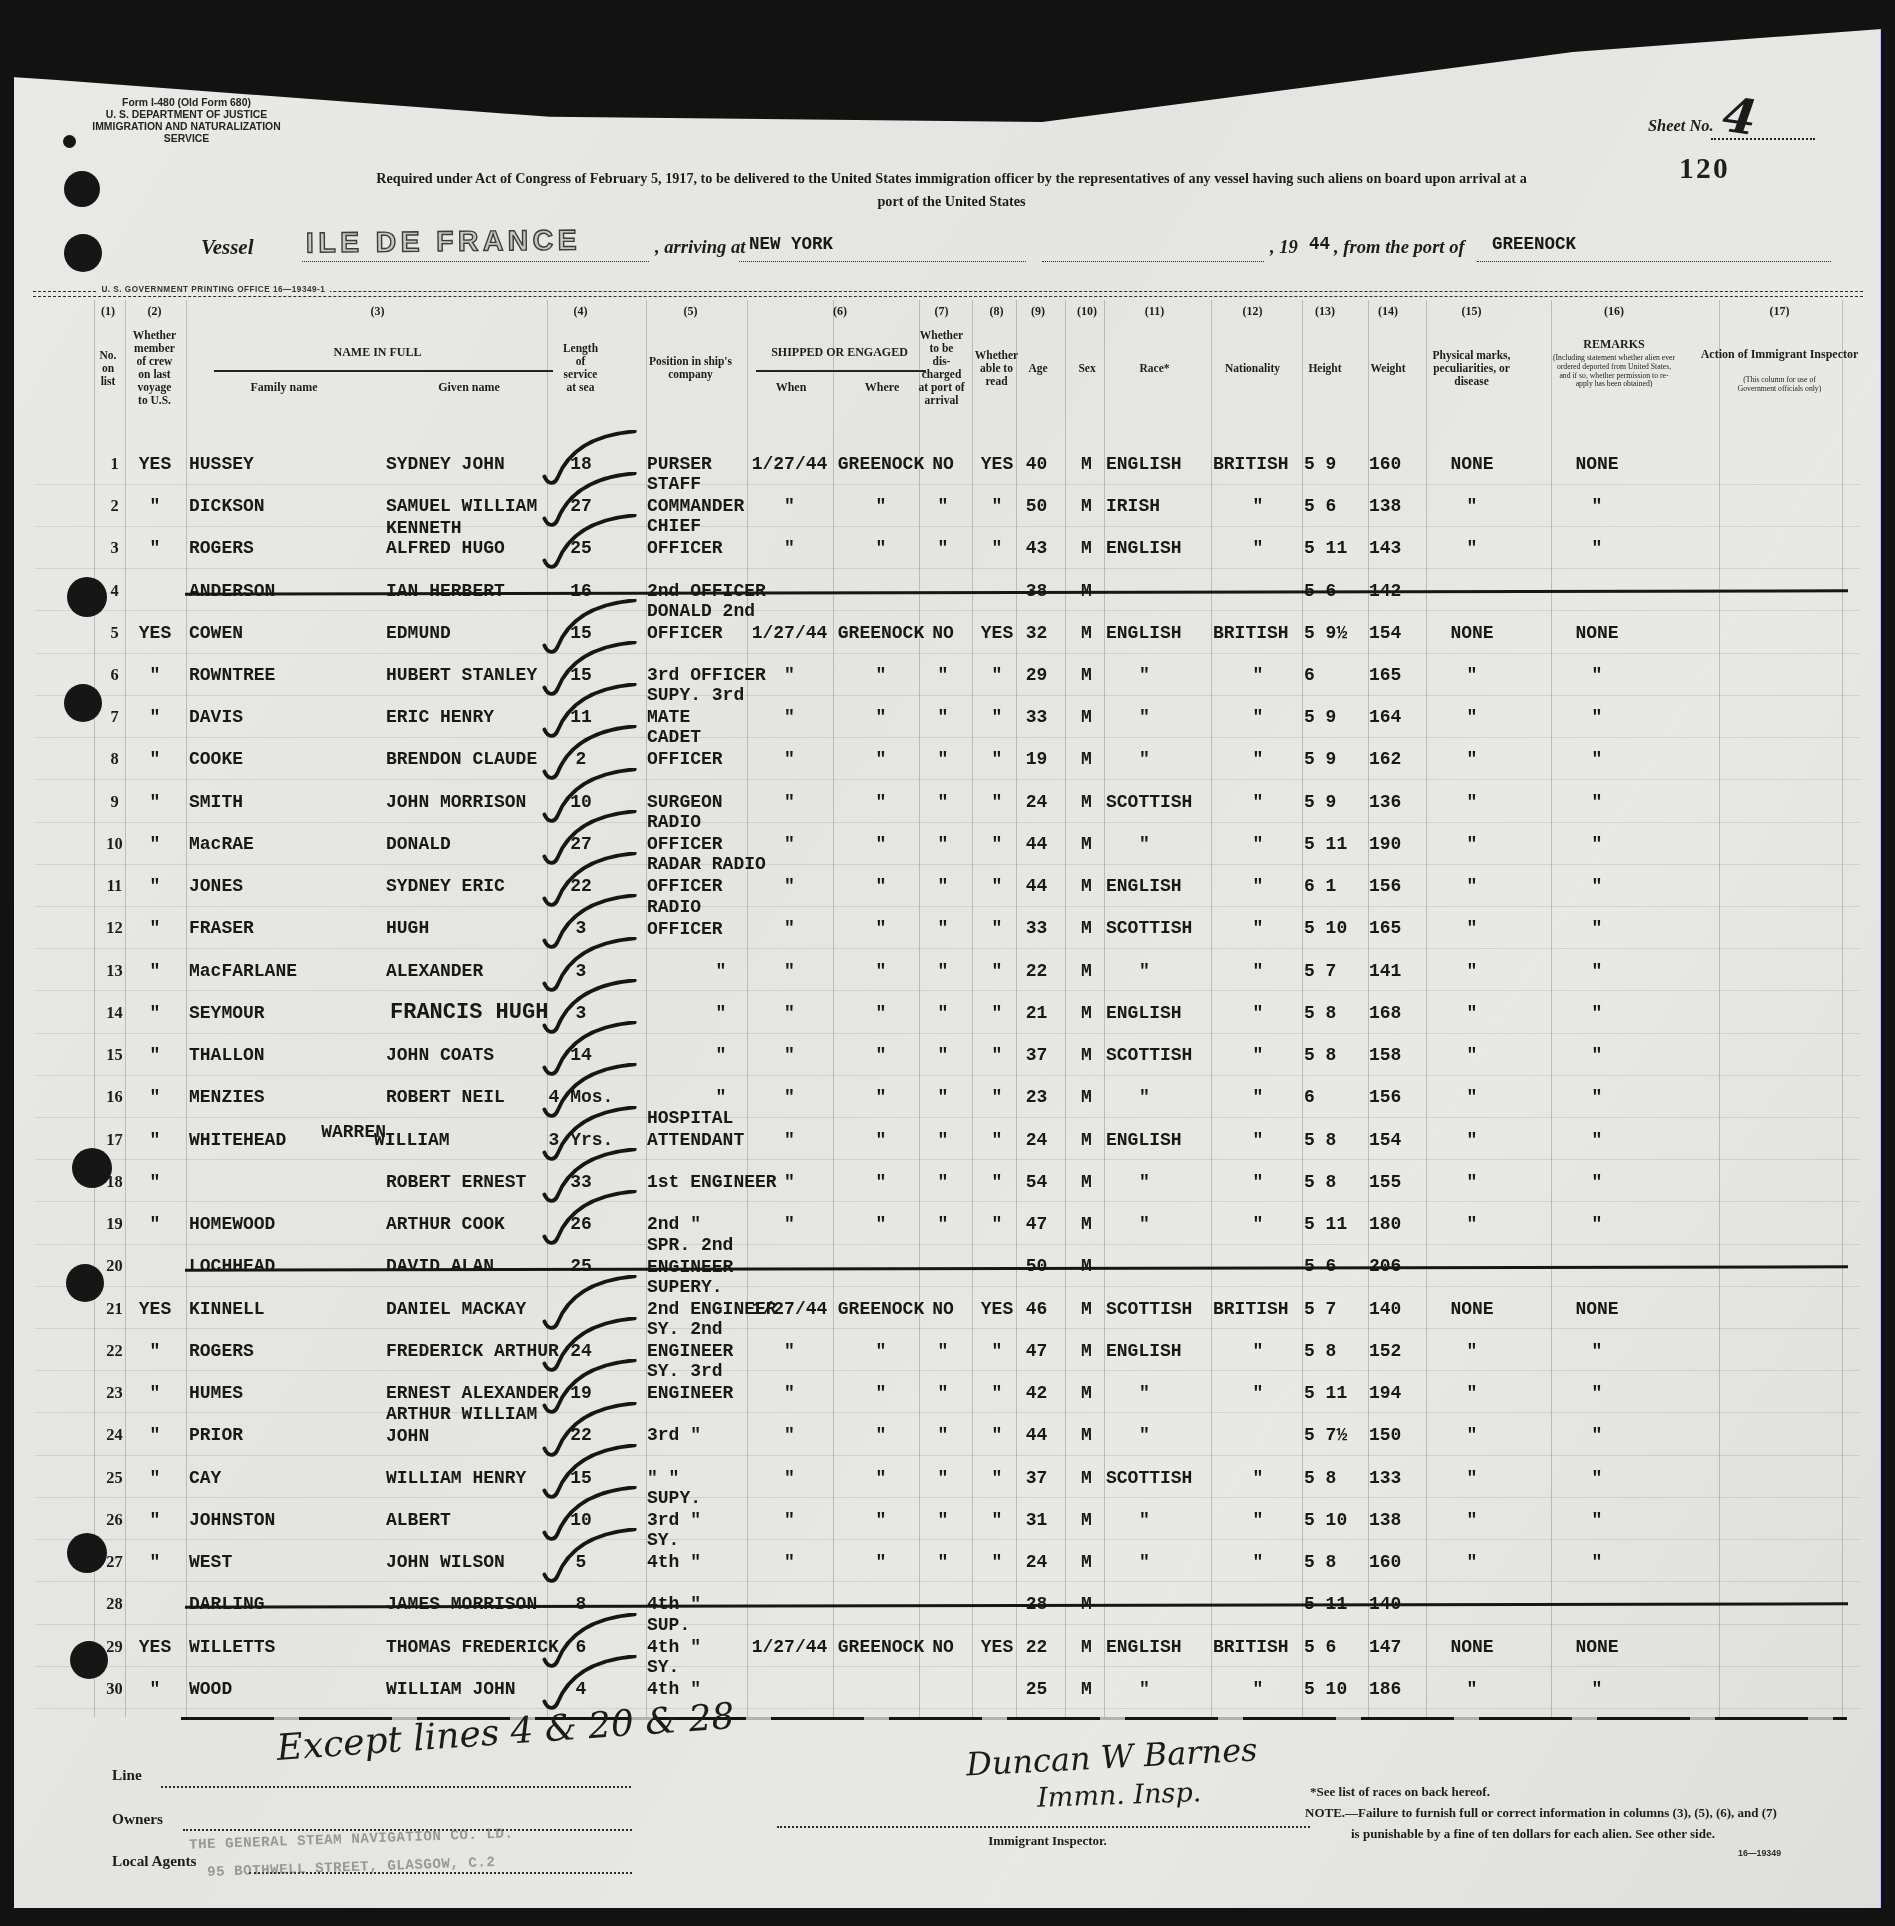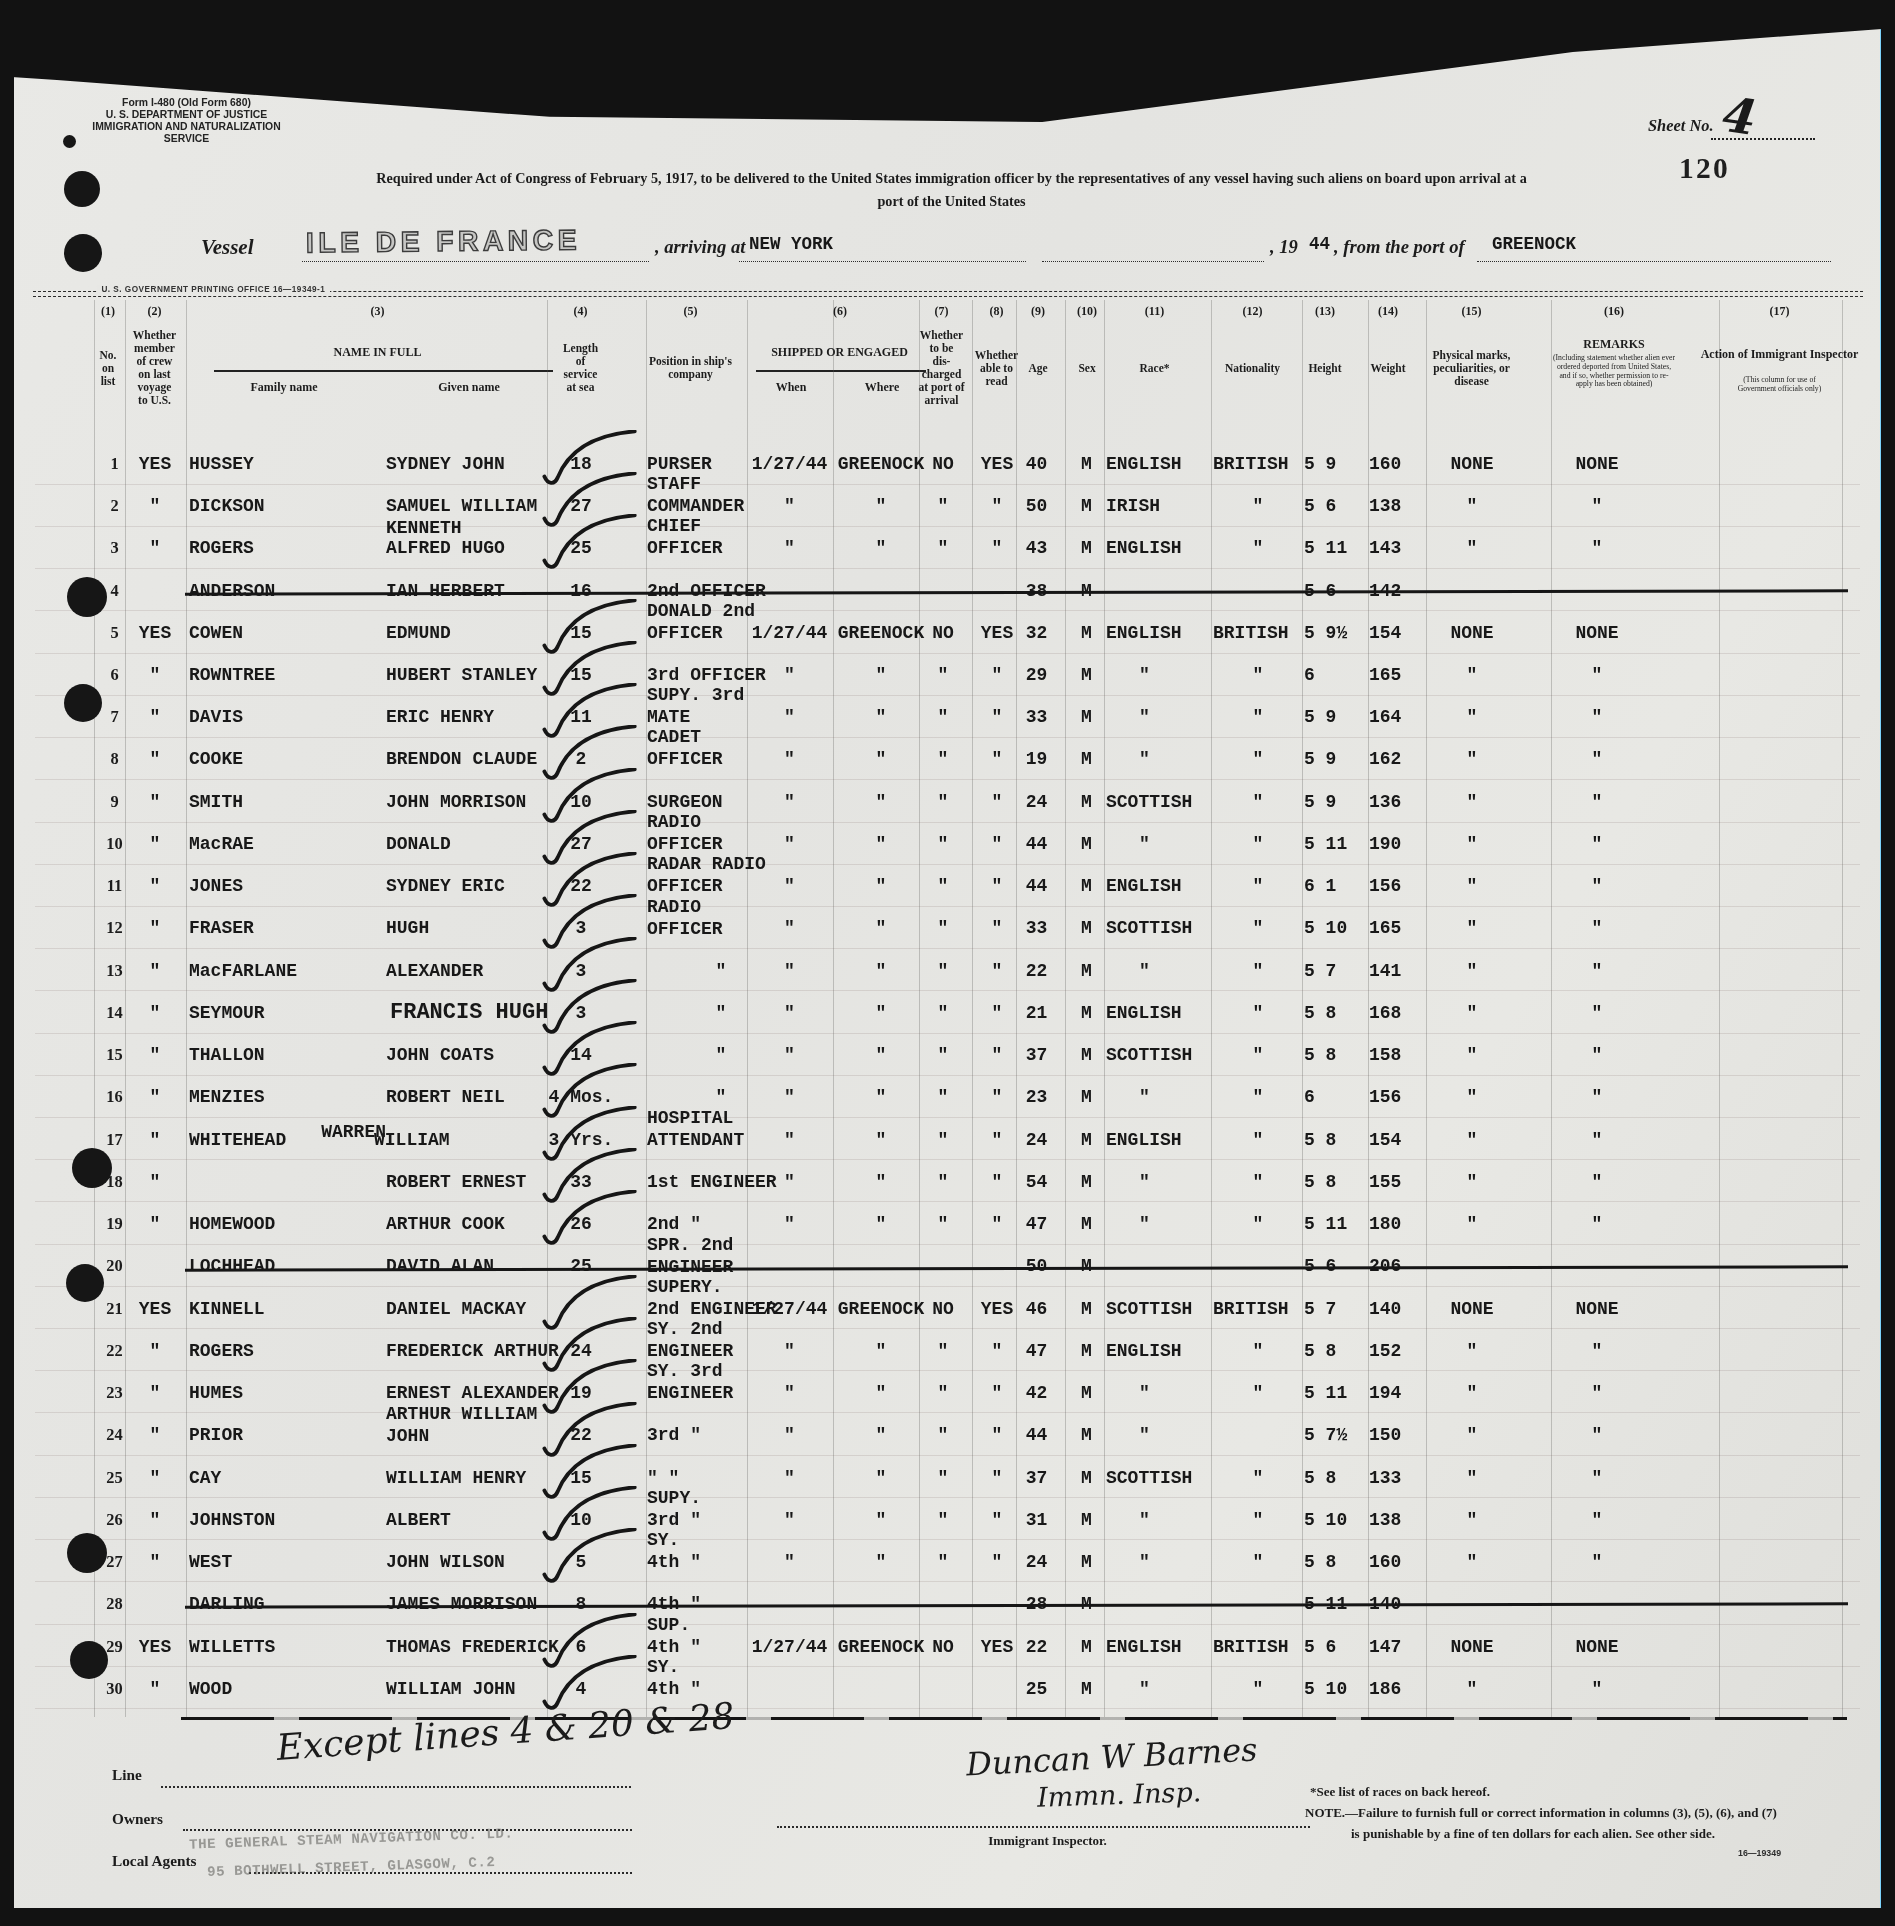--- a/index.html
+++ b/index.html
@@ -1,16 +1,16 @@
 <!DOCTYPE html>
 <html style="font-size:8.8px"><head>
 <meta charset="utf-8">
 <style>
   html,body{margin:0;padding:0;background:#0b0b0b;}
-  #page{position:relative;width:1895px;height:1926px;overflow:hidden;background:#7dd3fc;
+  #page{position:relative;width:1895px;height:1926px;overflow:hidden;background:#c4b5fd;
         font-family:"Liberation Serif",serif;color:#1c1c1c;}
   
   #paper{position:absolute;left:14.2px;top:0;width:1866px;height:1909px;
          background:linear-gradient(120deg,#e9e9e6 0%,#e4e4e1 40%,#e8e8e4 70%,#dededa 100%);}
   
   .band-top{position:absolute;left:0;top:0;width:1895px;height:127px;background:#121212;
             clip-path:polygon(0 0,100% 0,100% 22%,83% 41%,55% 96%,29% 92%,3% 63%,0 60%);}
   .strip-left{position:absolute;left:0;top:0;width:14.2px;height:1926px;background:#121212;}
   .strip-right{position:absolute;left:1881px;top:0;width:14.8px;height:1926px;background:#121212;}
   .strip-bottom{position:absolute;left:0;top:1908px;width:1895px;height:18px;background:#121212;}

